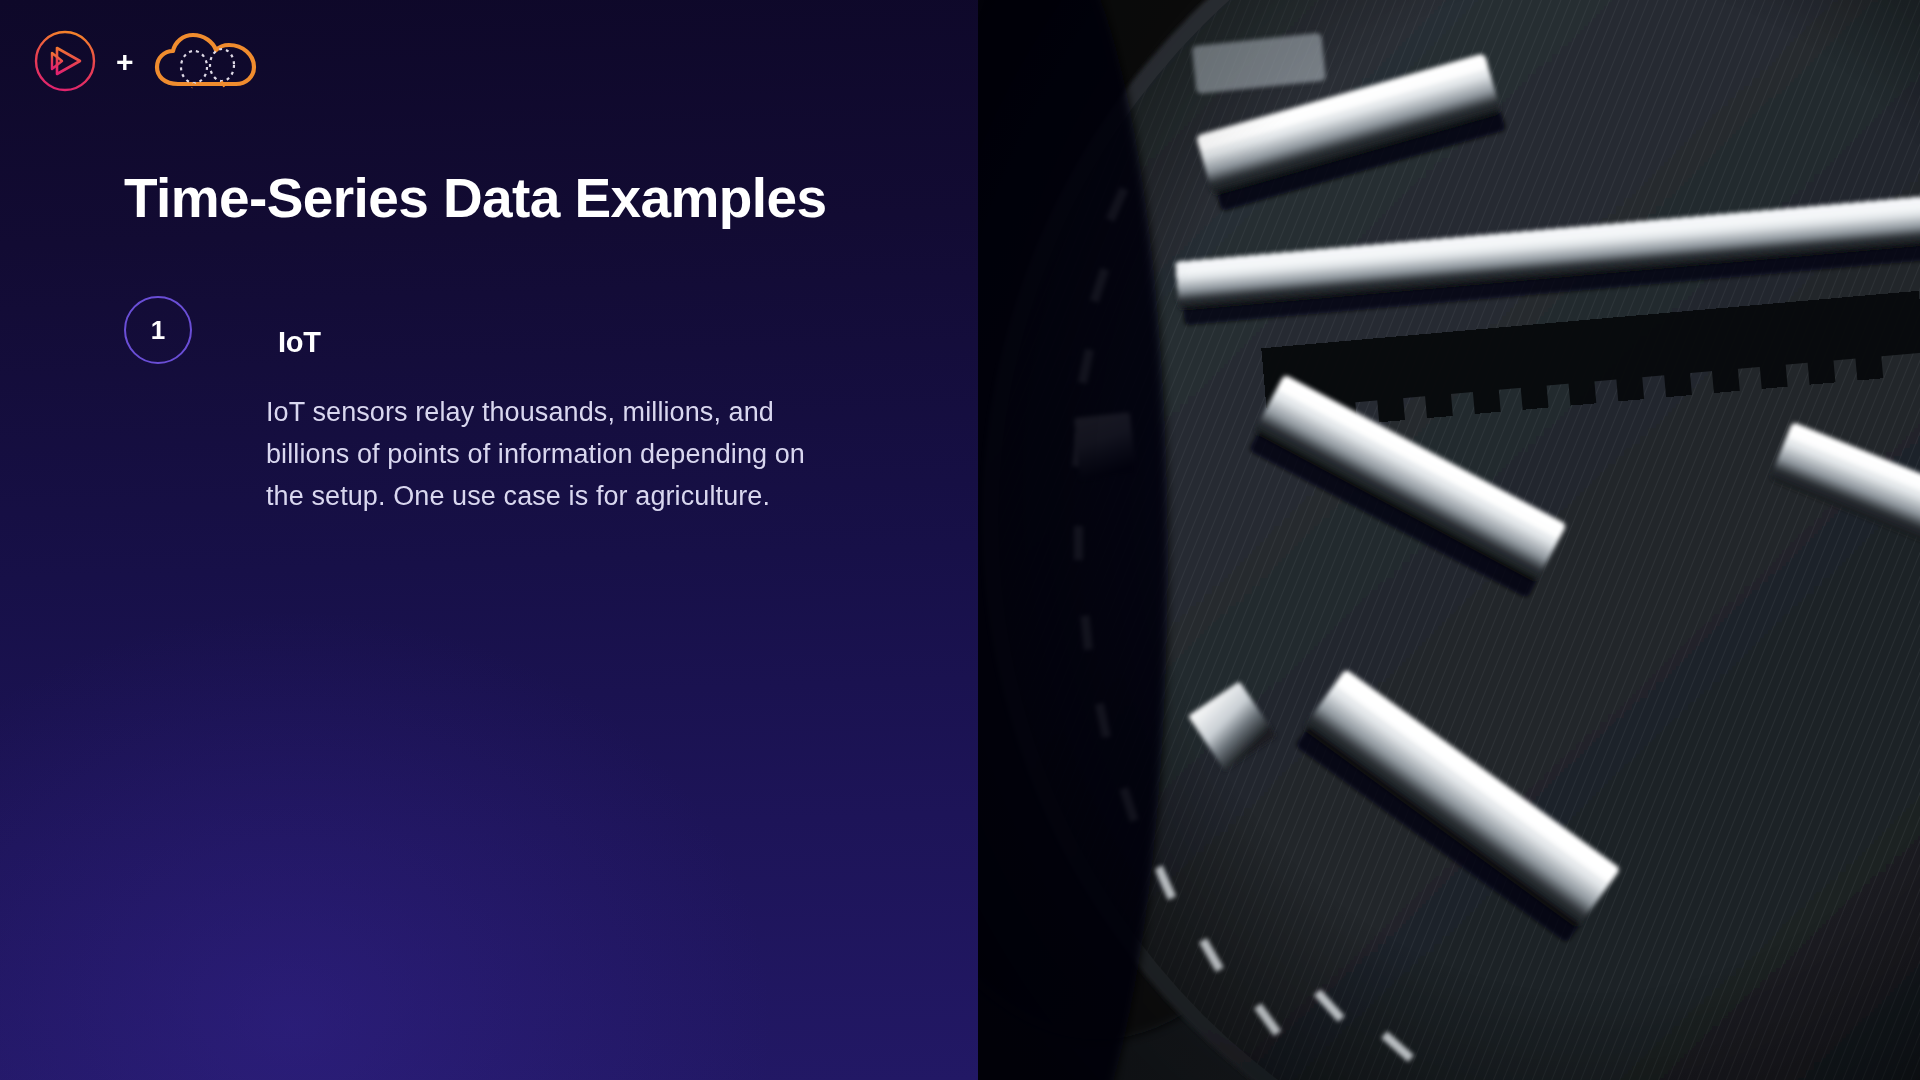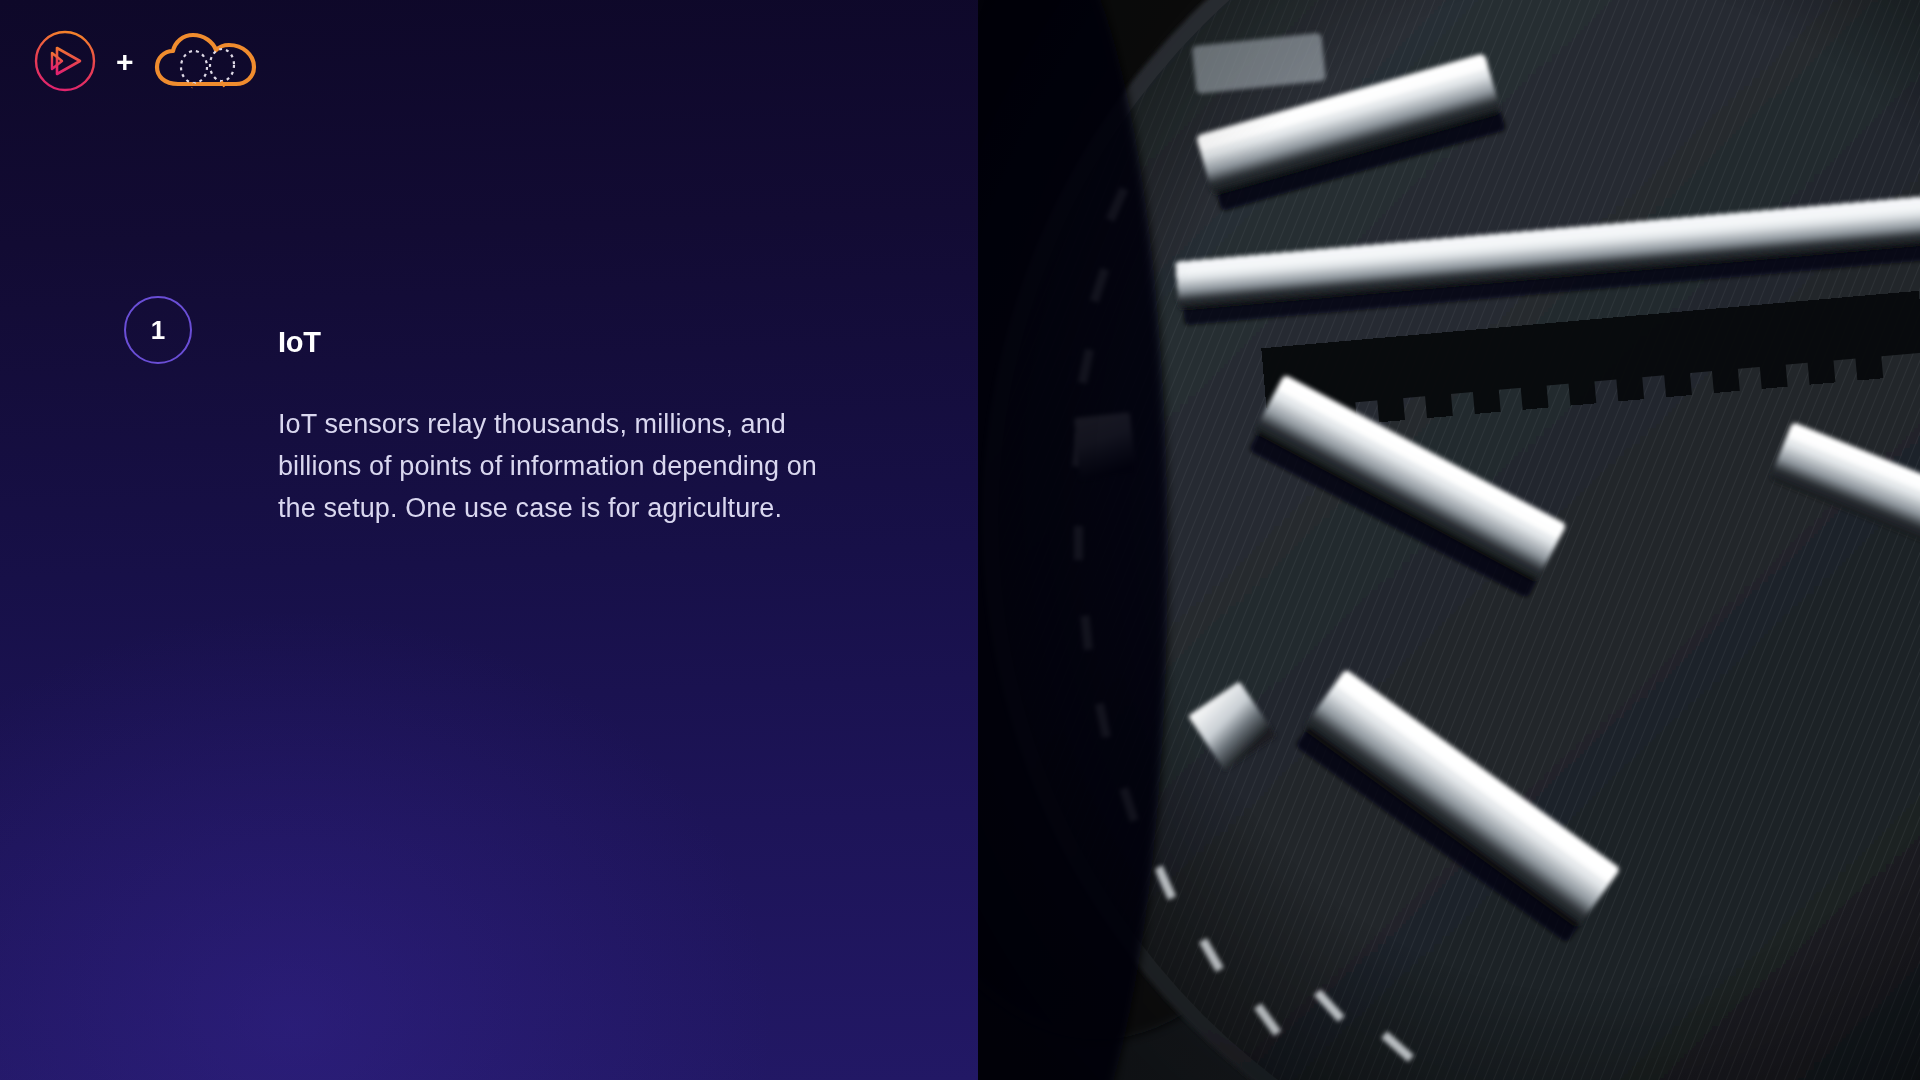--- a/index.html
+++ b/index.html
@@ -109,21 +109,21 @@
   .item-title {
     margin: 12px;
     padding-left: 74px;
     color: #ffffff;
     font-size: 29px;
     font-weight: 700;
     line-height: 68px;
     letter-spacing: -0.2px;
   }
   .item-body {
-    margin: 12px;
+    margin: 0;
     padding-left: 142px;
     padding-top: 24px;
     color: #d9d7ef;
     font-size: 27px;
     font-weight: 400;
     line-height: 1.55;
     max-width: 660px;
     letter-spacing: 0.1px;
   }
 
@@ -167,20 +167,21 @@
         <path d="M26 54 C12 54 5 46 5 37 C5 28 12 21 21 21 C23 12 31 5 41 5
                  C52 5 61 12 64 20 C67 17 72 15 77 15 C91 15 102 25 102 37
                  C102 47 94 54 84 54 Z" fill="none" stroke="#f08c2e" stroke-width="4.2" stroke-linejoin="round"></path>
         <ellipse cx="42" cy="37" rx="13" ry="16" fill="none" stroke="#ded9e6" stroke-width="2.2" stroke-dasharray="3 4"></ellipse>
         <ellipse cx="70" cy="35" rx="12" ry="16" fill="none" stroke="#ded9e6" stroke-width="2.2" stroke-dasharray="3 4"></ellipse>
         <path d="M42 53 L40 58" stroke="#f08c2e" stroke-width="2" stroke-dasharray="2 3"></path>
         <path d="M70 51 L72 57" stroke="#f08c2e" stroke-width="2" stroke-dasharray="2 3"></path>
       </svg>
     </div>
 
+    <h1 class="slide-title">Time-Series Data Examples</h1>
 
     <div class="item-block">
       <div class="item-head">
         <div class="num-circle">
           <span>1</span>
         </div>
         <h2 class="item-title">IoT</h2>
       </div>
       <p class="item-body">IoT sensors relay thousands, millions, and billions of points of information depending on the setup. One use case is for agriculture.</p>
     </div>

